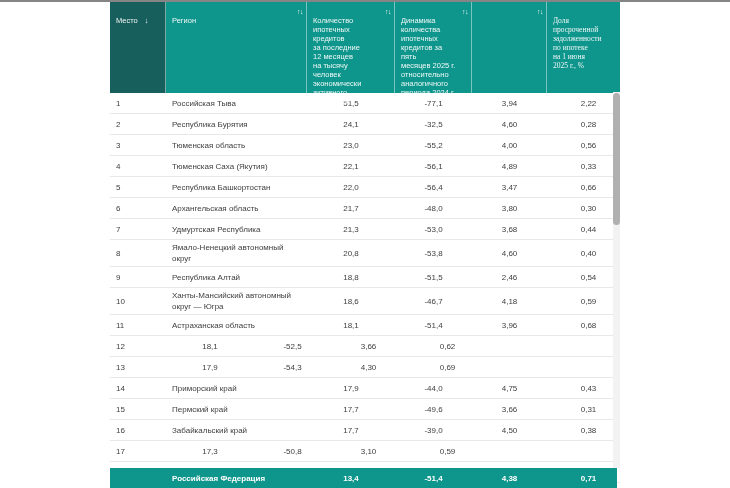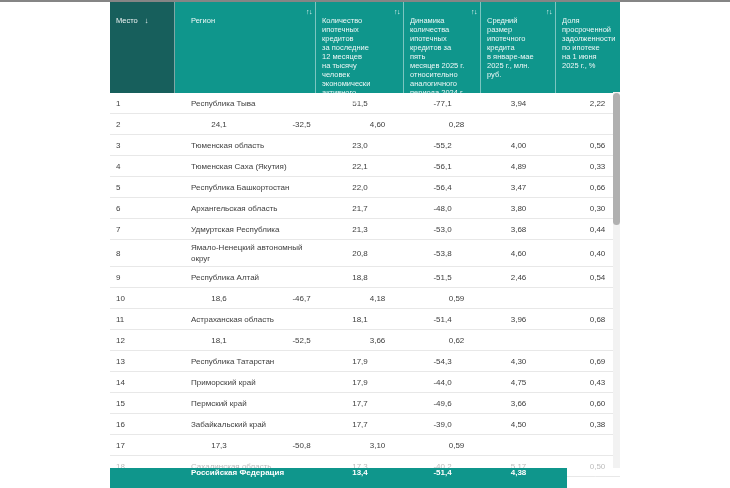--- a/index.html
+++ b/index.html
@@ -7,44 +7,44 @@
     font-family:"Liberation Sans", sans-serif; }
   .top-edge { position:absolute; top:0; left:0; width:730px; height:2px; background:#858585; }
 
   .rating-table { position:absolute; left:110px; top:2px; width:510px; height:486px; overflow:hidden; background:#fff; }
 
   
   .thead { display:flex; height:91px; }
   .th { background:#0f968c; color:rgba(255,255,255,0.93); font-size:7.5px; line-height:9px;
         padding:5px 12px 3px 6px; position:relative; white-space:pre-line; cursor:pointer;
         border-right:1px solid rgba(255,255,255,0.45); }
-  .th:last-child { border-right:none; }
+  .th:last-child { border-right:none;font-family:Liberation Serif, serif; }
   .th-place { background:#175f5c; padding-right:4px; }
   .th-place .label { display:inline; }
   .sort-inline { display:inline-block; margin-left:7px; font-size:7.5px; color:rgba(255,255,255,0.95); }
   .sort-corner { position:absolute; top:5px; right:3px; font-size:7px; letter-spacing:-0.5px;
         color:rgba(255,255,255,0.9); }
 
   
   .tbody { width:510px; }
   .row { display:flex; align-items:center; min-height:21px; border-bottom:1px solid #e8e8e8;
          font-size:8px; line-height:11px; color:#404040; padding:2px 0; }
   .row.faded { color:#bcbcbc; }
 
-  .c1 { width:65px;  padding-left:6px; flex:none; }
-  .c2 { width:141px; padding-left:16px; padding-right:4px; flex:none; white-space:pre-line; }
+  .c1 { width:56px;  padding-left:6px; flex:none; }
+  .c2 { width:141px; padding-left:6px; padding-right:4px; flex:none; white-space:pre-line; }
   .c3 { width:88px;  flex:none; text-align:center; }
   .c4 { width:77px;  flex:none; text-align:center; }
   .c5 { width:75px;  flex:none; text-align:center; }
   .c6 { width:83px;  flex:none; text-align:center; }
   .thead .c1,.thead .c2,.thead .c3,.thead .c4,.thead .c5,.thead .c6 { text-align:left; }
 
   
-  .tfoot { position:absolute; left:0; bottom:0; width:457px; height:20px; background:#0f968c;
-           color:#ffffff; font-weight:bold; font-size:8px; display:flex; z-index:5; }
+  .tfoot { position:absolute; left:0; bottom:0; width:507px; height:20px; background:#0f968c;
+           color:#ffffff; font-weight:bold; font-size:8px; display:flex; align-items:center; z-index:5; }
 
   
   .scroll-track { position:absolute; top:90px; left:503px; width:7px; height:376px;
                   background:#f2f2f2; z-index:6; }
   .scroll-thumb { position:absolute; top:1px; left:0; width:7px; height:132px;
                   background:#b0b0b0; border-radius:4px; }
 </style>
 </head>
 <body>
 
@@ -79,51 +79,45 @@
 ипотечных
 кредитов за пять
 месяцев 2025 г.
 относительно
 аналогичного
 периода 2024 г.,
 %</span>
       <span class="sort-corner">↑↓</span>
     </div>
     <div class="th c5">
-      <span>Средний
-размер
-ипотечного
-кредита
-в январе-мае
-2025 г., млн.
-руб.</span>
       <span class="sort-corner">↑↓</span>
     </div>
     <div class="th c6">
       <span>Доля
 просроченной
 задолженности
 по ипотеке
 на 1 июня
 2025 г., %</span>
       <span class="sort-corner">↑↓</span>
     </div>
   </div>
 
   <div class="tbody">
       <div class="row">
       <div class="c1">1</div>
-      <div class="c2">Республика Тыва</div>
+      <div class="c2">Российская Тыва</div>
       <div class="c3">51,5</div>
       <div class="c4">-77,1</div>
       <div class="c5">3,94</div>
       <div class="c6">2,22</div>
     </div>
       <div class="row">
       <div class="c1">2</div>
+      <div class="c2">Республика Бурятия</div>
       <div class="c3">24,1</div>
       <div class="c4">-32,5</div>
       <div class="c5">4,60</div>
       <div class="c6">0,28</div>
     </div>
       <div class="row">
       <div class="c1">3</div>
       <div class="c2">Тюменская область</div>
       <div class="c3">23,0</div>
       <div class="c4">-55,2</div>
@@ -173,20 +167,22 @@
       <div class="row">
       <div class="c1">9</div>
       <div class="c2">Республика Алтай</div>
       <div class="c3">18,8</div>
       <div class="c4">-51,5</div>
       <div class="c5">2,46</div>
       <div class="c6">0,54</div>
     </div>
       <div class="row">
       <div class="c1">10</div>
+      <div class="c2">Ханты-Мансийский автономный
+округ — Югра</div>
       <div class="c3">18,6</div>
       <div class="c4">-46,7</div>
       <div class="c5">4,18</div>
       <div class="c6">0,59</div>
     </div>
       <div class="row">
       <div class="c1">11</div>
       <div class="c2">Астраханская область</div>
       <div class="c3">18,1</div>
       <div class="c4">-51,4</div>
@@ -195,41 +191,40 @@
     </div>
       <div class="row">
       <div class="c1">12</div>
       <div class="c3">18,1</div>
       <div class="c4">-52,5</div>
       <div class="c5">3,66</div>
       <div class="c6">0,62</div>
     </div>
       <div class="row">
       <div class="c1">13</div>
-      <div class="c2">Республика Татарстан</div>
       <div class="c3">17,9</div>
       <div class="c4">-54,3</div>
       <div class="c5">4,30</div>
       <div class="c6">0,69</div>
     </div>
       <div class="row">
       <div class="c1">14</div>
       <div class="c2">Приморский край</div>
       <div class="c3">17,9</div>
       <div class="c4">-44,0</div>
       <div class="c5">4,75</div>
       <div class="c6">0,43</div>
     </div>
       <div class="row">
       <div class="c1">15</div>
       <div class="c2">Пермский край</div>
       <div class="c3">17,7</div>
       <div class="c4">-49,6</div>
       <div class="c5">3,66</div>
-      <div class="c6">0,60</div>
+      <div class="c6">0,31</div>
     </div>
       <div class="row">
       <div class="c1">16</div>
       <div class="c2">Забайкальский край</div>
       <div class="c3">17,7</div>
       <div class="c4">-39,0</div>
       <div class="c5">4,50</div>
       <div class="c6">0,38</div>
     </div>
       <div class="row">

